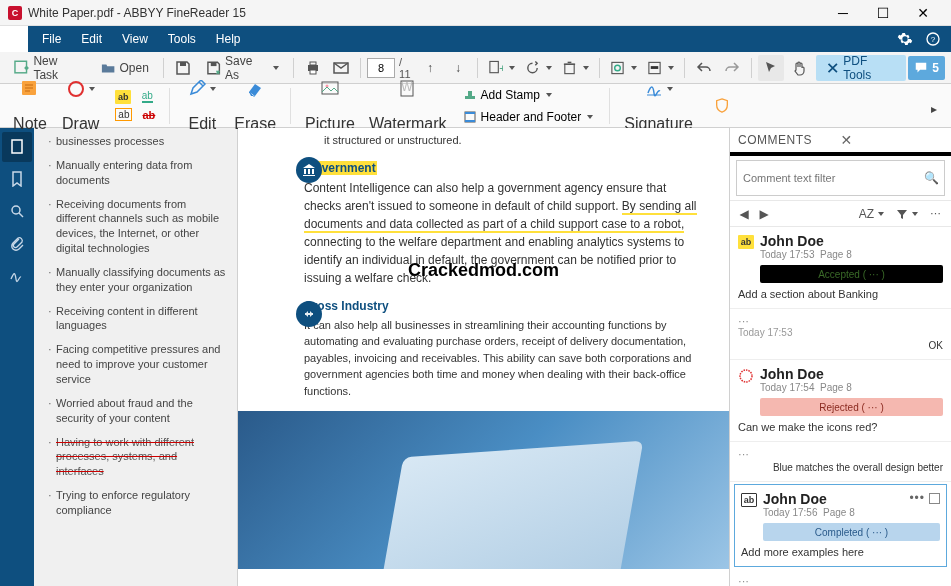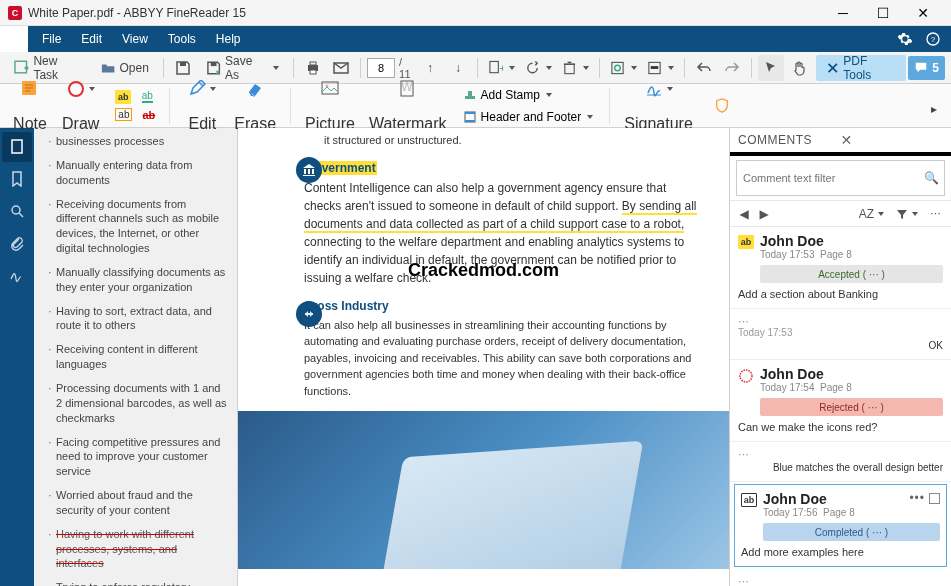--- a/index.html
+++ b/index.html
@@ -70,21 +70,21 @@
 .comment.active { border:1px solid #5da9dd; margin:2px 4px; padding:6px 6px 8px 6px; }
 .chdr { display:flex; gap:6px; align-items:flex-start; }
 .cic { width:16px; height:16px; margin-top:2px; flex-shrink:0; }
 .cmeta { flex:1; }
 .cname { font-size:14px; font-weight:bold; color:#222; }
 .ctime { font-size:10px; color:#888; }
 .cmore { display:flex; gap:4px; align-items:center; }
 .cmore .dots { letter-spacing:1px; color:#666; cursor:pointer; }
 .cmore .cb { width:11px; height:11px; border:1px solid #888; }
 .status { margin:5px 0 5px 22px; height:18px; display:flex; align-items:center; justify-content:center; font-size:10px; border-radius:2px; }
-.st-accept { background:#e5e5e5; color:#3a6a28; }
+.st-accept { background:#000000; color:#3a6a28; }
 .st-reject { background:#f5b8b0; color:#8a2a20; }
 .st-complete { background:#b8d5ed; color:#2a5a8a; }
 .ctext { font-size:11px; color:#333; margin-left:0; margin-top:2px; }
 .reply { padding:6px 8px 8px 8px; border-bottom:1px solid #eee; }
 .reply .rname { font-size:11px; color:#888; }
 .reply .rtime { font-size:10px; color:#999; }
 .reply .rtext { font-size:10px; color:#333; margin-top:2px;text-align:right; }
 .ab-y { width:16px; height:14px; background:#ffe03b; display:flex; align-items:center; justify-content:center; font-size:9px; font-weight:bold; color:#333; border-radius:1px; }
 .ab-o { width:16px; height:14px; border:1px solid #333; display:flex; align-items:center; justify-content:center; font-size:9px; font-weight:bold; color:#333; border-radius:1px; }
 .ab-s { font-size:11px; font-weight:bold; color:#c00; text-decoration:line-through; }
@@ -398,23 +398,21 @@
         </svg>
       </div>
   </div>
 
   <div class="nav">
     <ul id="navlist">
         <li>businesses processes</li>
         <li>Manually entering data from documents</li>
         <li>Receiving documents from different channels such as mobile devices, the Internet, or other digital technologies</li>
         <li>Manually classifying documents as they enter your organization</li>
-        <li>Having to sort, extract data, and route it to others</li>
         <li>Receiving content in different languages</li>
-        <li>Processing documents with 1 and 2 dimensional barcodes, as well as checkmarks</li>
         <li>Facing competitive pressures and need to improve your customer service</li>
         <li>Worried about fraud and the security of your content</li>
         <li class="struck">Having to work with different processes, systems, and interfaces</li>
         <li>Trying to enforce regulatory compliance</li>
       </ul>
   </div>
 
   <div class="doc">
     <div class="page">
       <div class="para" style="margin-left:56px">it structured or unstructured.</div>

